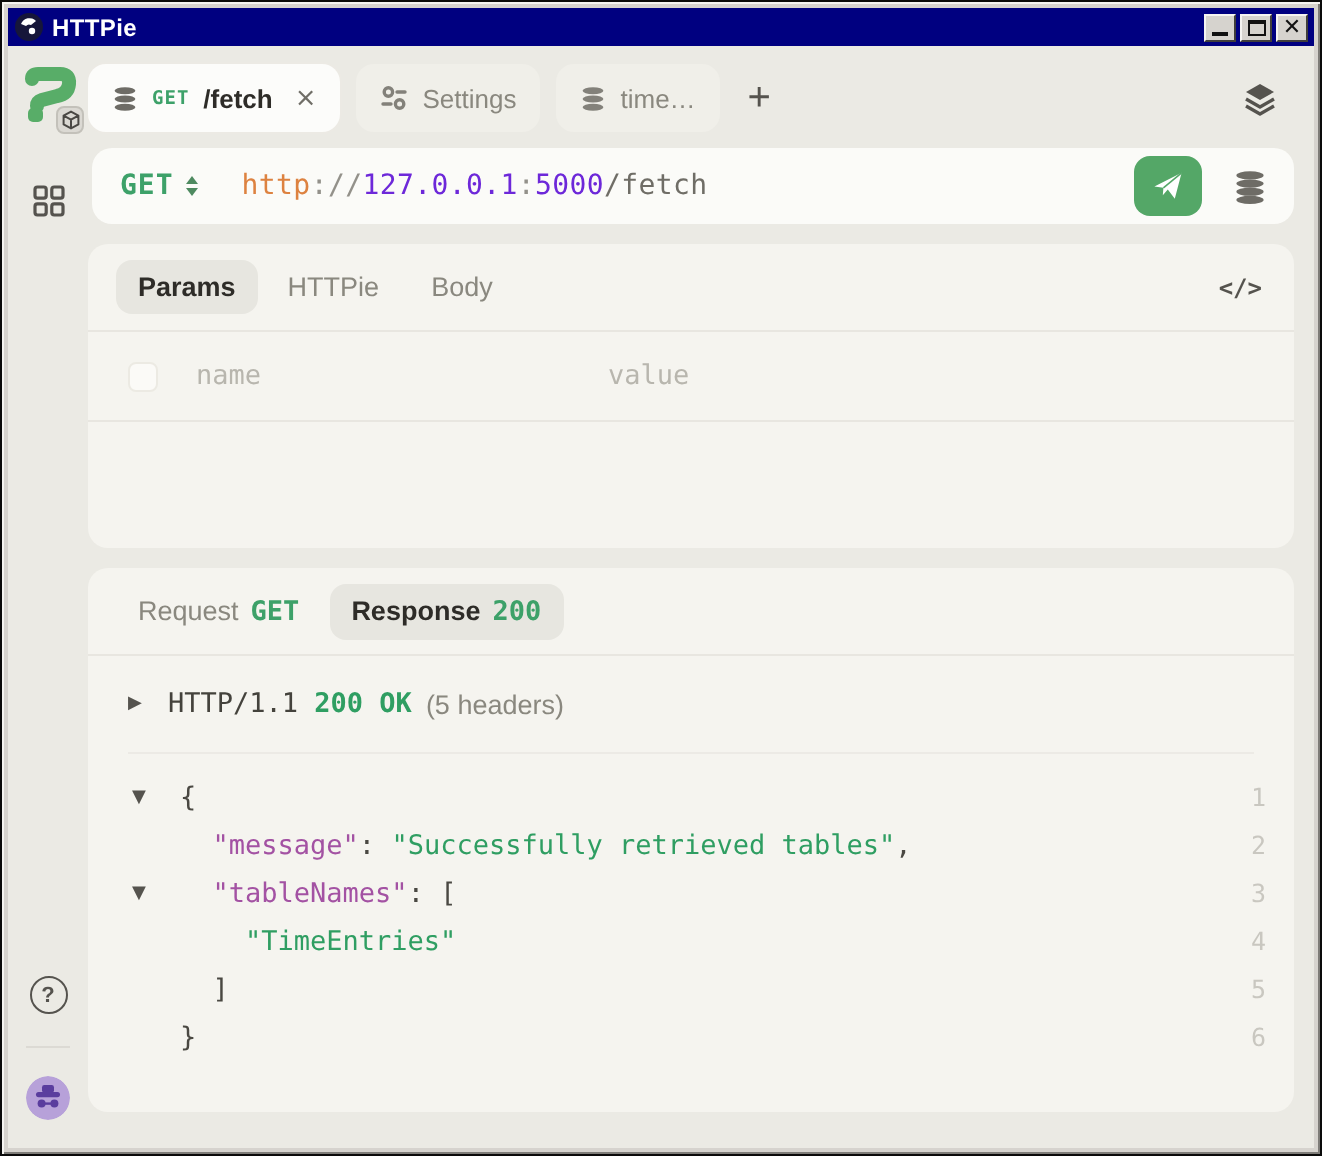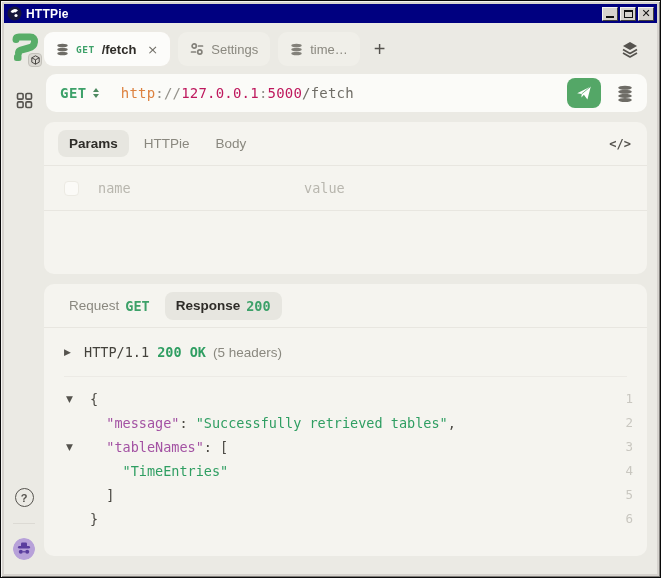--- a/index.html
+++ b/index.html
@@ -80,21 +80,21 @@
   }
   .method-select { display:flex; align-items:center; gap:6px; }
   .method-select .m-txt { font-family:"DejaVu Sans Mono", monospace; font-size:14px; color:#3da169; font-weight:bold; letter-spacing:.5px; }
   .sort-arrows { display:flex; flex-direction:column; gap:2px; }
   .sort-arrows i { display:block; width:0; height:0; border-left:3.5px solid transparent; border-right:3.5px solid transparent; }
   .arr-up { border-bottom:4.5px solid #4e8a60; }
   .arr-dn { border-top:4.5px solid #4e8a60; }
   .url-text { font-family:"DejaVu Sans Mono", monospace; font-size:14px; margin-left:22px; letter-spacing:.2px; white-space:pre; }
   .u-scheme { color:#dd8240; }
   .u-punct  { color:#93918a; }
-  .u-host   { color:#be185d;margin-top:40px; }
+  .u-host   { color:#6d28d9;margin-top:40px; }
   .u-path   { color:#6f6d66; }
   .url-spacer { flex:1; }
   .send-btn {
     width:34px; height:30px; border-radius:8px; background:#54a767;
     display:flex; align-items:center; justify-content:center; margin-right:8px;
   }
   .db-right { padding:0 8px; display:flex; align-items:center; }
 
   
   .card { background:#f5f4ef; border-radius:10px; flex:0 0 auto; }

